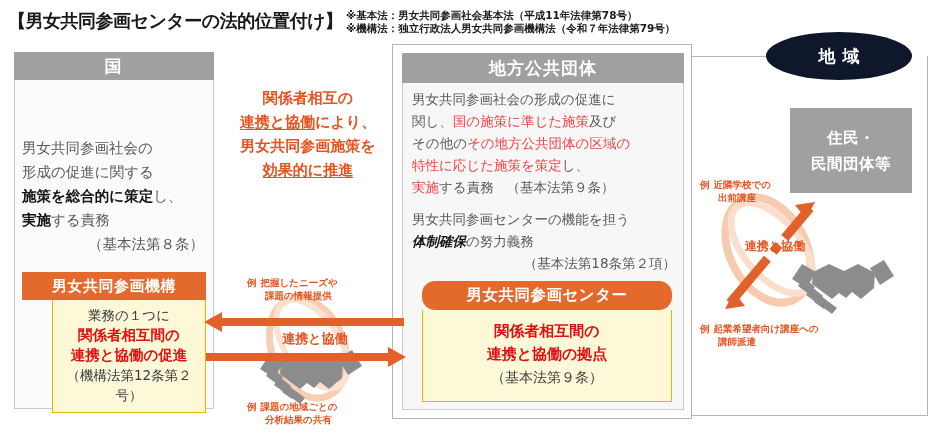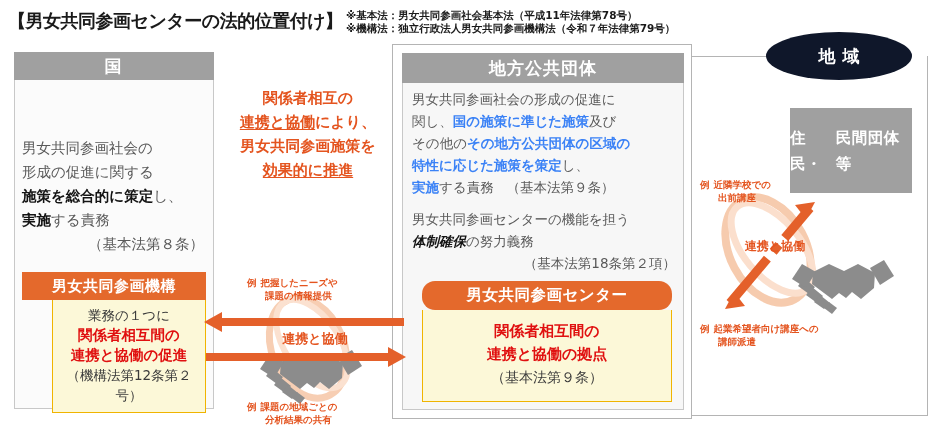--- a/index.html
+++ b/index.html
@@ -78,21 +78,21 @@
   }
   #chihou-header-label{
     position:absolute;left:0;top:0;width:282px;height:30px;
     display:flex;align-items:center;justify-content:center;
     color:#ffffff;font-size:17px;font-weight:bold;letter-spacing:1px;
   }
   #chihou-body1{
     left:412px;top:88px;width:266px;font-size:13.5px;line-height:22px;
     color:#595959;
   }
-  #chihou-body1 .b{font-weight:bold;color:#3b82f6;margin-top:20px;}
+  #chihou-body1 .b{font-weight:normal;color:#ef4444;margin-top:20px;}
   #chihou-body2{
     left:412px;top:208px;width:266px;font-size:13.5px;line-height:22px;
     color:#595959;
   }
   #chihou-body2 .b{font-weight:bold;color:#141414;font-style:italic;}
   #chihou-body2 .art{display:block;text-align:right;padding-right:2px;}
 
   
   #center-card{left:422px;top:281px;width:250px;}
   #center-card-header{
@@ -118,21 +118,21 @@
   #chiiki-line{left:692px;top:56px;width:76px;height:1px;background:#b4b4b4;}
   #chiiki-region-border{
     left:690px;top:56px;width:238px;height:360px;
     border:1px solid #b4b4b4;border-left:none;border-top:none;
     box-sizing:border-box;
   }
 
   
   #jumin-box{
     left:790px;top:108px;width:122px;height:85px;background:#a0a0a0;
-    display:flex;flex-direction:row;align-items:center;
+    display:flex;flex-direction:column;align-items:center;
     justify-content:center;color:#ffffff;font-size:15.5px;
     font-weight:bold;line-height:26px;letter-spacing:0.5px;
   }
 
   
   .example{color:#e4541f;font-size:9.5px;font-weight:bold;line-height:13px;}
   .example .mark{margin-right:4px;}
   #ex-needs{left:247px;top:276px;width:150px;}
   #ex-analysis{left:247px;top:400px;width:150px;}
   #ex-school{left:700px;top:178px;width:130px;}

